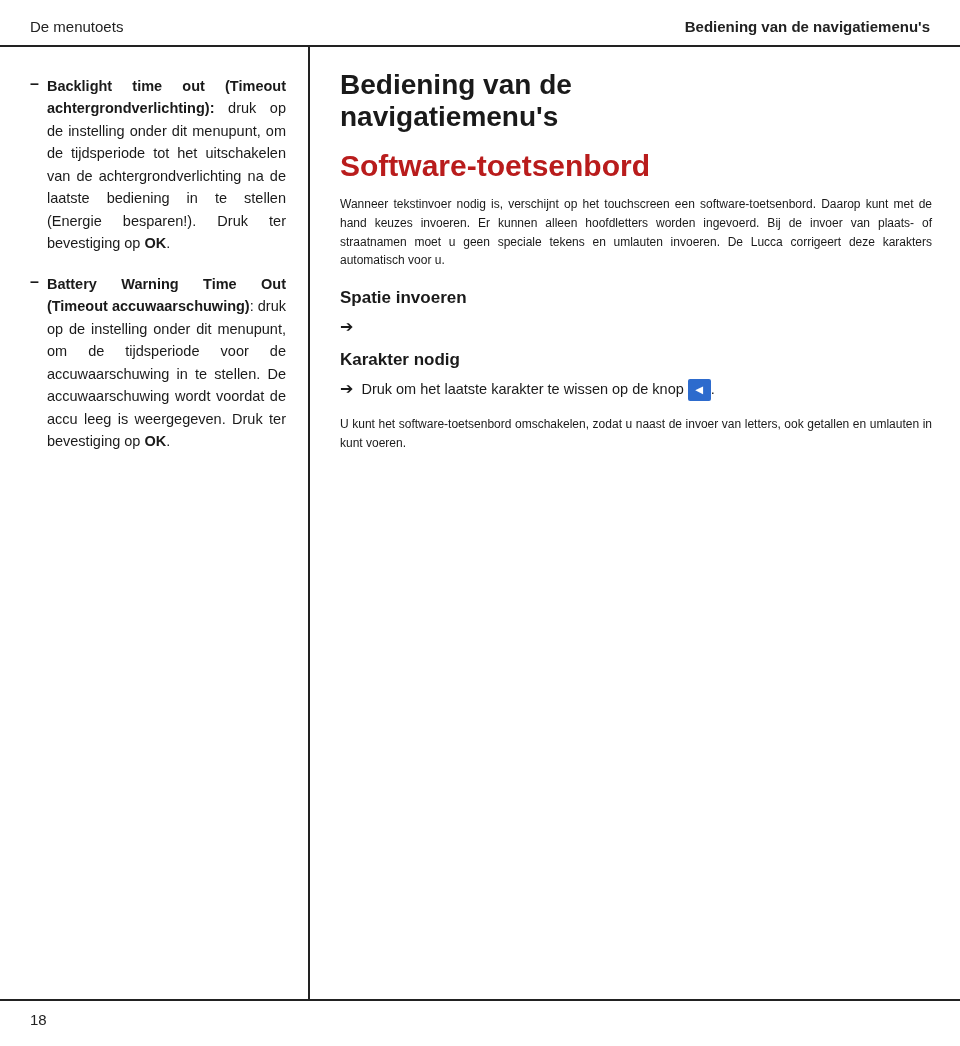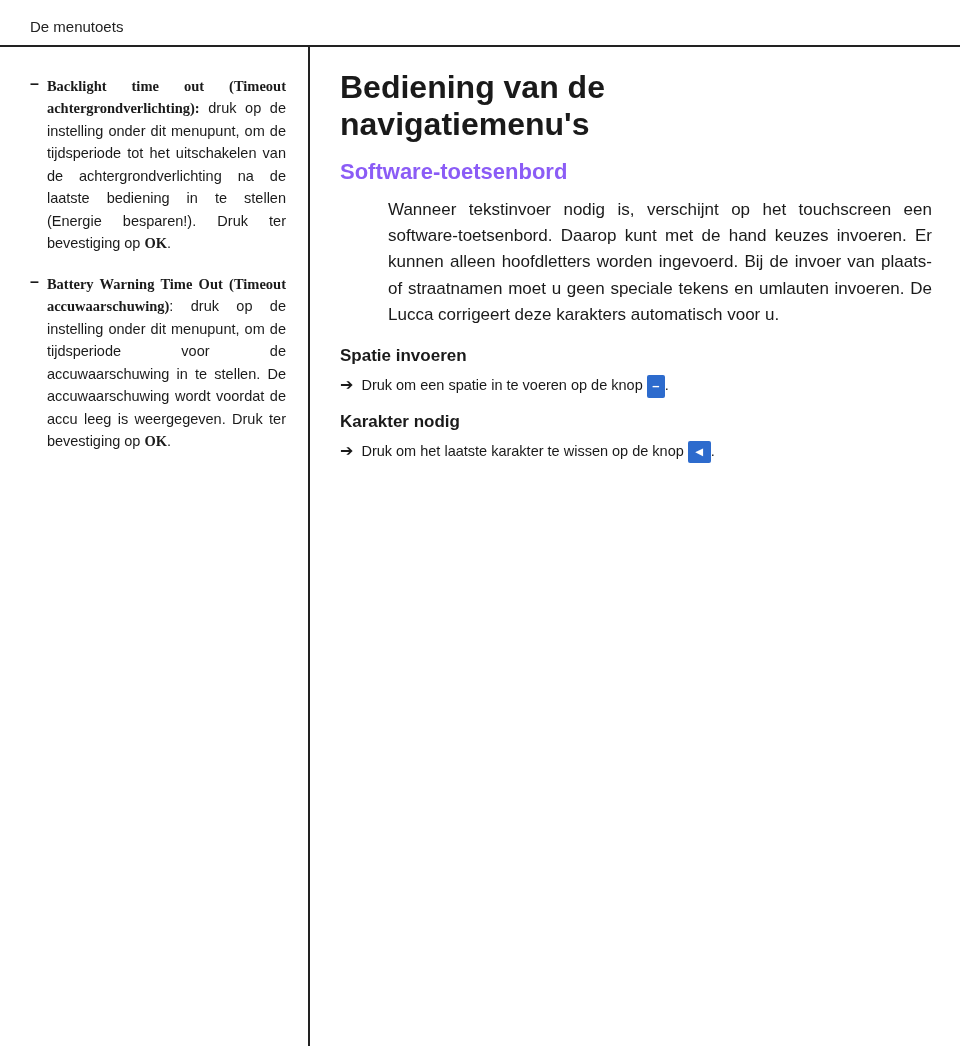--- a/index.html
+++ b/index.html
@@ -98,46 +98,44 @@
 
     .left-text {
       font-size: 14.5px;
       line-height: 1.55;
       color: #1a1a1a;
       text-align: justify;
     }
 
     .left-text b, .right-text b {
       font-weight: bold;
-      font-family: Liberation Serif, serif;
     }
 
     
     .right-title-large {
-      font-size: 32px;
+      font-size: 28px;
       font-weight: bold;
       line-height: 1.15;
       color: #1a1a1a;
       margin-bottom: 16px;
     }
 
     .right-subtitle {
-      font-size: 22px;
-      font-weight: bold;
-      color: #8b5cf6;
+      font-size: 30px;
+      font-weight: bold;
+      color: #b91c1c;
       margin-bottom: 12px;
     }
 
     .right-text {
-      font-size: 17px;
+      font-size: 12px;
       line-height: 1.55;
       color: #1a1a1a;
       text-align: justify;
       margin-bottom: 18px;
-      margin-left: 48px;
     }
 
     .section-heading {
       font-size: 17px;
       font-weight: bold;
       color: #1a1a1a;
       margin-bottom: 8px;
     }
 
     .arrow-item {
@@ -187,20 +185,21 @@
       text-align: center;
     }
   </style>
 </head>
 <body>
 
 <div class="page-container">
 
   <div class="header">
     <span class="header-left">De menutoets</span>
+    <span class="header-right">Bediening van de navigatiemenu's</span>
   </div>
 
   <div class="main-content">
 
     <div class="left-column">
 
       <div class="left-section-item">
         <span class="dash">–</span>
         <p class="left-text">
           <b>Backlight time out (Timeout achtergrondverlichting):</b> druk op de instelling onder dit menupunt, om de tijdsperiode tot het uitschakelen van de achtergrondverlichting na de laatste bediening in te stellen (Energie besparen!). Druk ter bevestiging op <b>OK</b>.
@@ -226,32 +225,35 @@
         Software-toetsenbord
       </h2>
 
       <p class="right-text">
         Wanneer tekstinvoer nodig is, verschijnt op het touchscreen een software-toetsenbord. Daarop kunt met de hand keuzes invoeren. Er kunnen alleen hoofdletters worden ingevoerd. Bij de invoer van plaats- of straatnamen moet u geen speciale tekens en umlauten invoeren. De Lucca corrigeert deze karakters automatisch voor u.
       </p>
 
       <p class="section-heading">Spatie invoeren</p>
       <div class="arrow-item">
         <span class="arrow-icon">➔</span>
-        <p class="arrow-text">
-          Druk om een spatie in te voeren op de knop <span class="inline-key">–</span>.
-        </p>
       </div>
 
       <p class="section-heading">Karakter nodig</p>
       <div class="arrow-item">
         <span class="arrow-icon">➔</span>
         <p class="arrow-text">
           Druk om het laatste karakter te wissen op de knop <span class="inline-key-dark">◄</span>.
         </p>
       </div>
 
+      <p class="right-text">
+        U kunt het software-toetsenbord omschakelen, zodat u naast de invoer van letters, ook getallen en umlauten in kunt voeren.
+      </p>
 
     </div>
 
   </div>
 
+  <div class="footer">
+    <span class="page-number">18</span>
+  </div>
 
 </div>
 
 </body></html>

